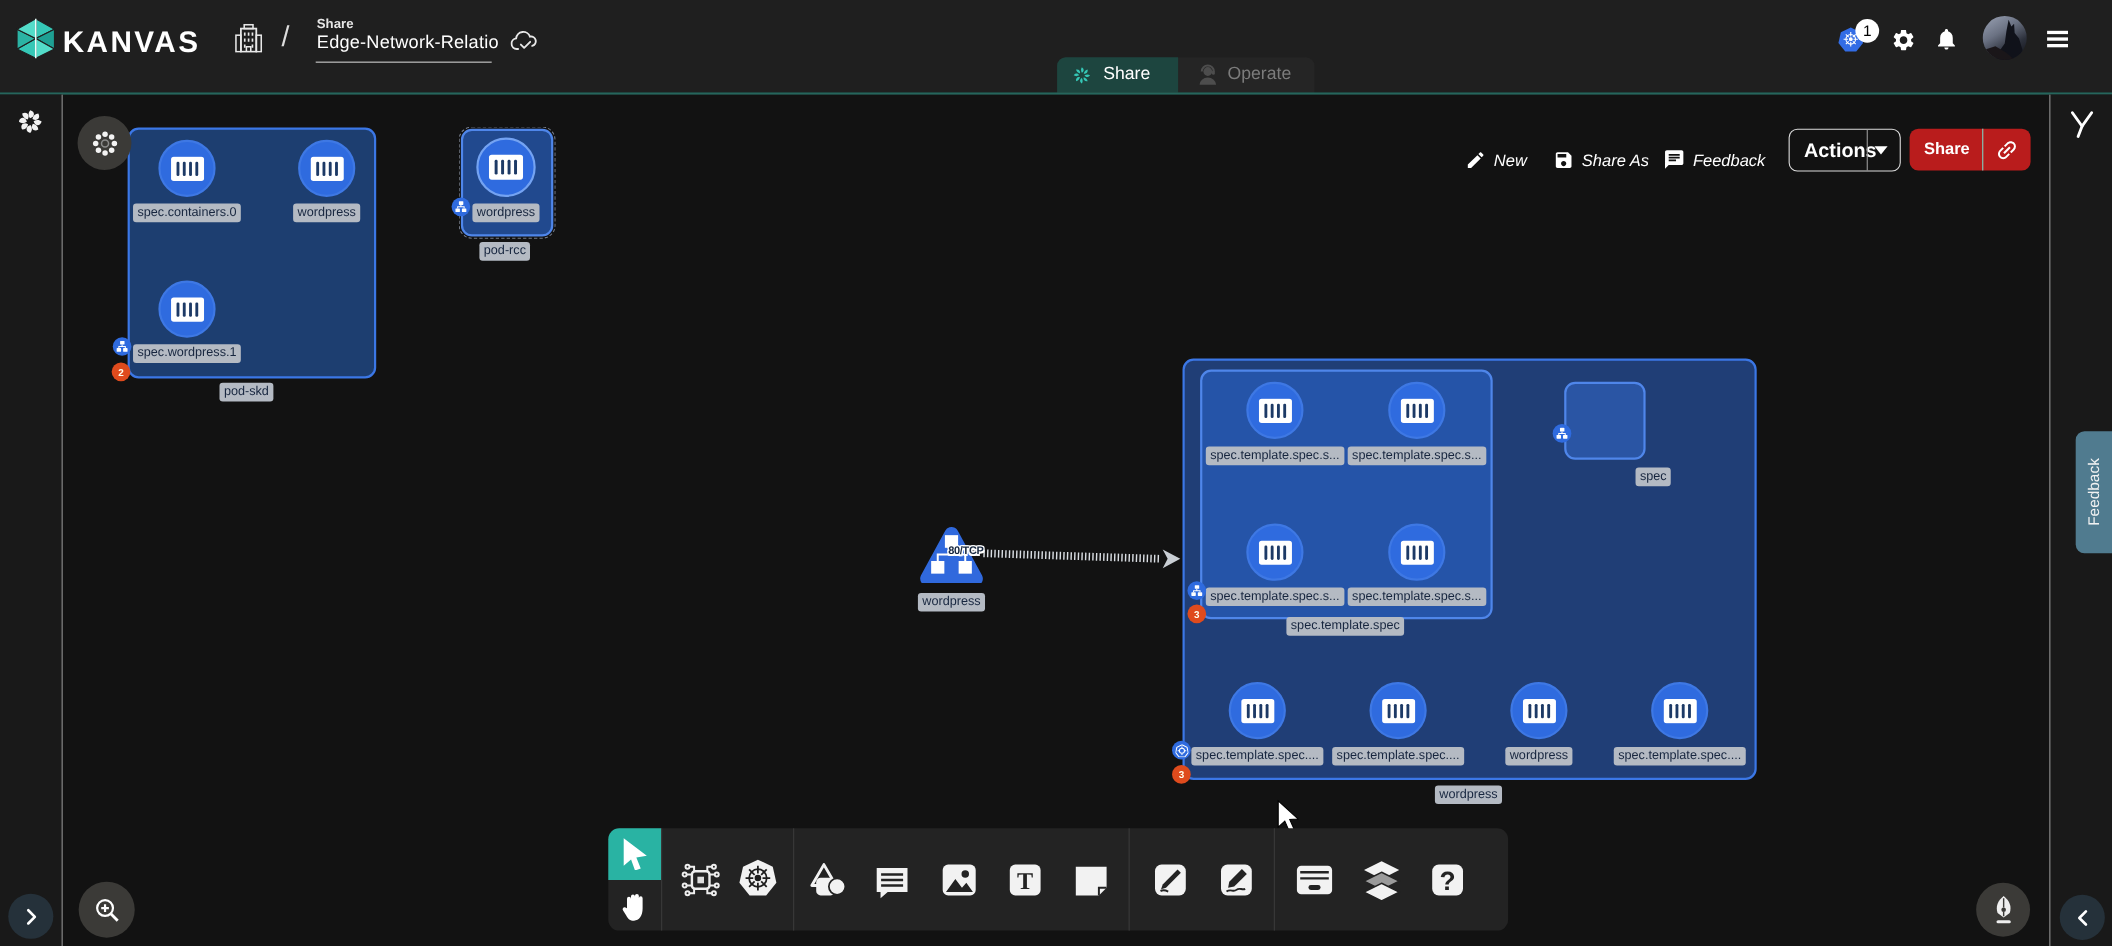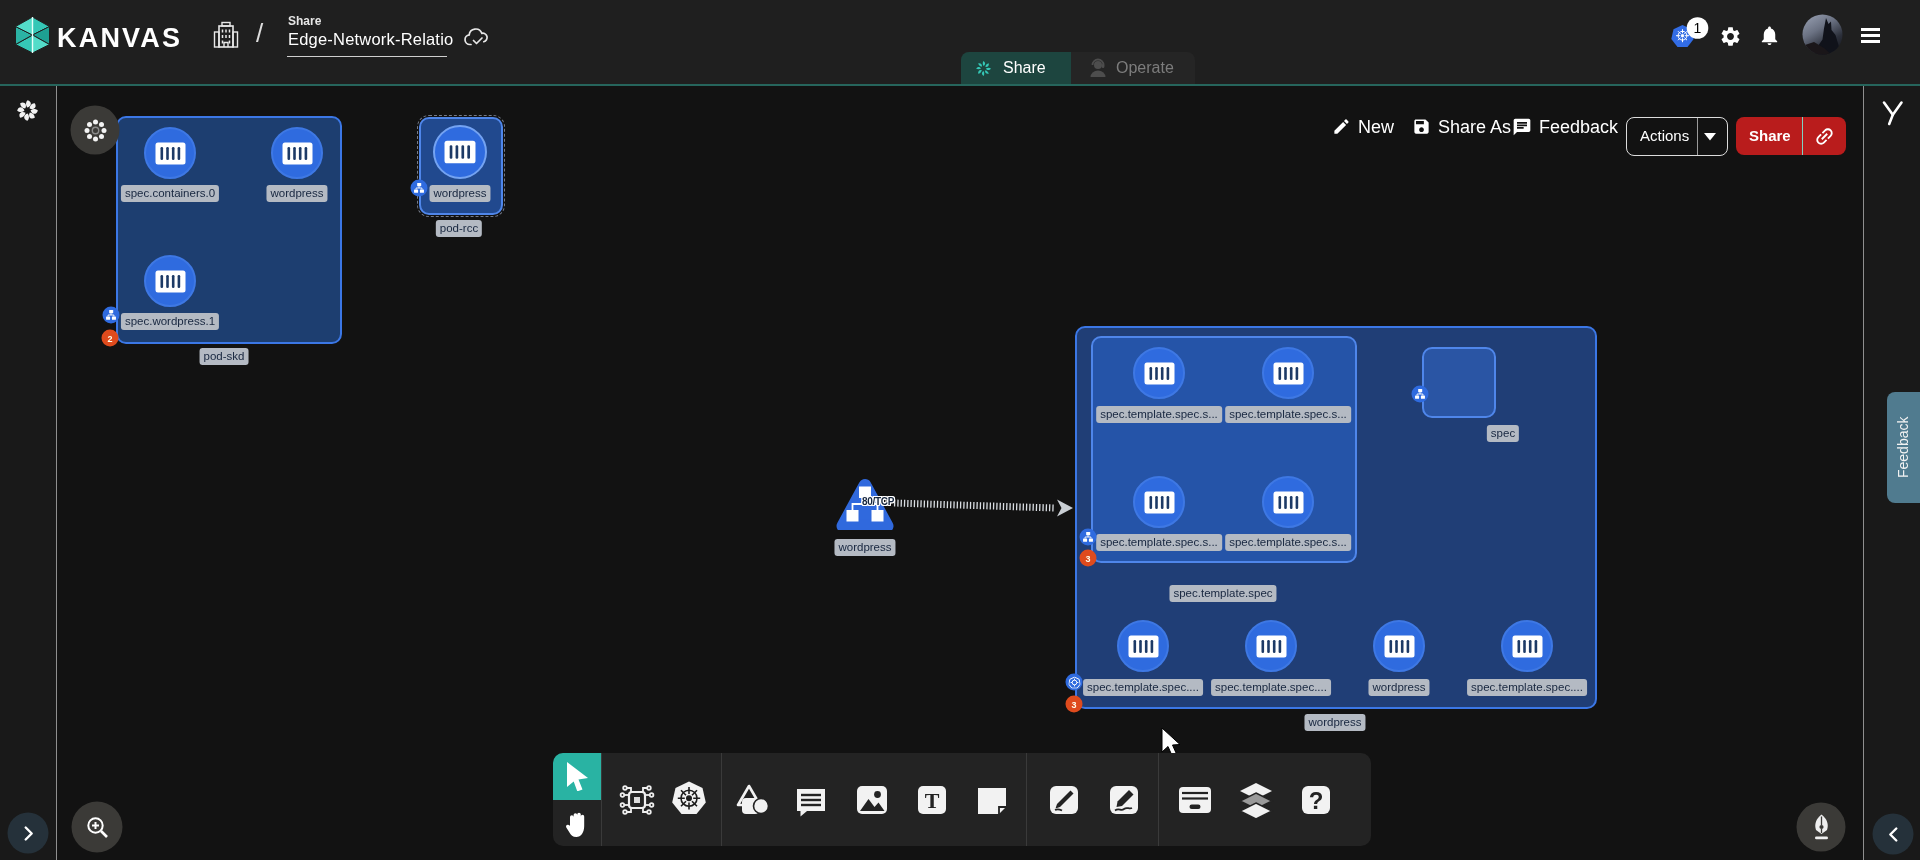--- a/index.html
+++ b/index.html
@@ -11,21 +11,21 @@
   #rightbar{position:absolute;left:1863px;top:86px;width:57px;height:774px;background:#191919;border-left:1px solid #8f8f8f;}
   .chip{position:absolute;background:#b4bac3;color:#17263f;font-size:11.5px;line-height:13px;
     padding:2px 4px;border-radius:3px;white-space:nowrap;transform:translateX(-50%);}
   .grp{position:absolute;border-radius:10px;}
   .node{position:absolute;width:48px;height:48px;border-radius:50%;background:#2f6bdf;border:2px solid #3e78e4;
     transform:translate(-50%,-50%);display:flex;align-items:center;justify-content:center;}
   .badge{position:absolute;width:17px;height:17px;border-radius:50%;transform:translate(-50%,-50%);
     display:flex;align-items:center;justify-content:center;}
   .bblue{background:#2f6bdf;}
   .bred{background:#df4b1d;color:#ffe;font-size:9px;font-weight:bold;}
-  .tbtn{position:absolute;top:117px;height:38px;display:flex;align-items:flex-start;color:#fff;font-size:18px;}
+  .tbtn{position:absolute;top:117px;height:38px;display:flex;align-items:flex-end;color:#fff;font-size:15px;font-style:italic;}
   .tbtn svg{margin-right:7px;}
   .dockicon{position:absolute;transform:translate(-50%,-50%);}
   .circbtn{position:absolute;border-radius:50%;background:#3b3a37;transform:translate(-50%,-50%);
     display:flex;align-items:center;justify-content:center;}
   .chevbtn{position:absolute;border-radius:50%;background:#25313a;transform:translate(-50%,-50%);
     display:flex;align-items:center;justify-content:center;}
 </style>
 </head>
 <body>
 
@@ -310,21 +310,21 @@
         <rect x="16.9" y="5" width="2.6" height="13" rx="1.2"></rect>
         <rect x="22.6" y="5" width="2.6" height="13" rx="1.2"></rect>
       </g>
     </svg>
   </div>
 <div class="chip" style="left:1159px;top:406px;">spec.template.spec.s...</div>
 <div class="chip" style="left:1288px;top:406px;">spec.template.spec.s...</div>
 <div class="chip" style="left:1159px;top:534px;">spec.template.spec.s...</div>
 <div class="chip" style="left:1288px;top:534px;">spec.template.spec.s...</div>
 <div class="chip" style="left:1459px;top:425px;margin-left:44px;">spec</div>
-<div class="chip" style="left:1223px;top:585px;">spec.template.spec</div>
+<div class="chip" style="left:1223px;top:561px;">spec.template.spec</div>
 <div class="node" style="left:1143px;top:646px;">
     <svg width="31" height="23" viewBox="0 0 31 23">
       <rect x="0.5" y="0.5" width="30" height="22" rx="2.5" fill="#fff"></rect>
       <g fill="#1d3a66">
         <rect x="5.5" y="5" width="2.6" height="13" rx="1.2"></rect>
         <rect x="11.2" y="5" width="2.6" height="13" rx="1.2"></rect>
         <rect x="16.9" y="5" width="2.6" height="13" rx="1.2"></rect>
         <rect x="22.6" y="5" width="2.6" height="13" rx="1.2"></rect>
       </g>
     </svg>
@@ -417,21 +417,21 @@
     </svg>
   <span>Share As</span>
 </div>
 <div class="tbtn" style="left:1512px;">
   <svg width="20" height="20" viewBox="0 0 24 24" fill="#fff">
       <path d="M20 2H4c-1.1 0-1.99.9-1.99 2L2 22l4-4h14c1.1 0 2-.9 2-2V4c0-1.1-.9-2-2-2zM6 9h12v2H6V9zm8 5H6v-2h8v2zm4-6H6V6h12v2z"></path>
     </svg>
   <span>Feedback</span>
 </div>
 <div class="abs" style="left:1626px;top:117px;width:100px;height:37px;border:1px solid #dcdcdc;border-radius:8px;color:#fff;">
-  <span style="position:absolute;left:13px;top:9px;font-size:15px;">Actions</span>
+  <span style="position:absolute;left:13px;top:9px;font-size:18px;font-weight:bold;">Actions</span>
   <div style="position:absolute;left:70px;top:0;width:1px;height:37px;background:#9a9a9a;"></div>
   <svg style="position:absolute;left:76px;top:14px" width="14" height="9" viewBox="0 0 14 9">
       <polygon points="1,1 13,1 7,8.4" fill="#fff"></polygon>
     </svg>
 </div>
 <div class="abs" style="left:1736px;top:117px;width:110px;height:38px;background:#b91c1c;border-radius:8px;">
   <span style="position:absolute;left:13px;top:10px;font-size:15px;font-weight:bold;color:#fff;">Share</span>
   <div style="position:absolute;left:66px;top:0;width:1px;height:38px;background:#7fd2c2;"></div>
   <svg style="position:absolute;left:77px;top:8px" width="23" height="23" viewBox="0 0 24 24" fill="#fff" transform="rotate(-45)">
       <path d="M3.9 12c0-1.71 1.39-3.1 3.1-3.1h4V7H7c-2.76 0-5 2.24-5 5s2.24 5 5 5h4v-1.9H7c-1.71 0-3.1-1.39-3.1-3.1zM8 13h8v-2H8v2zm9-6h-4v1.9h4c1.71 0 3.1 1.39 3.1 3.1s-1.39 3.1-3.1 3.1h-4V17h4c2.76 0 5-2.24 5-5s-2.24-5-5-5z"></path>

